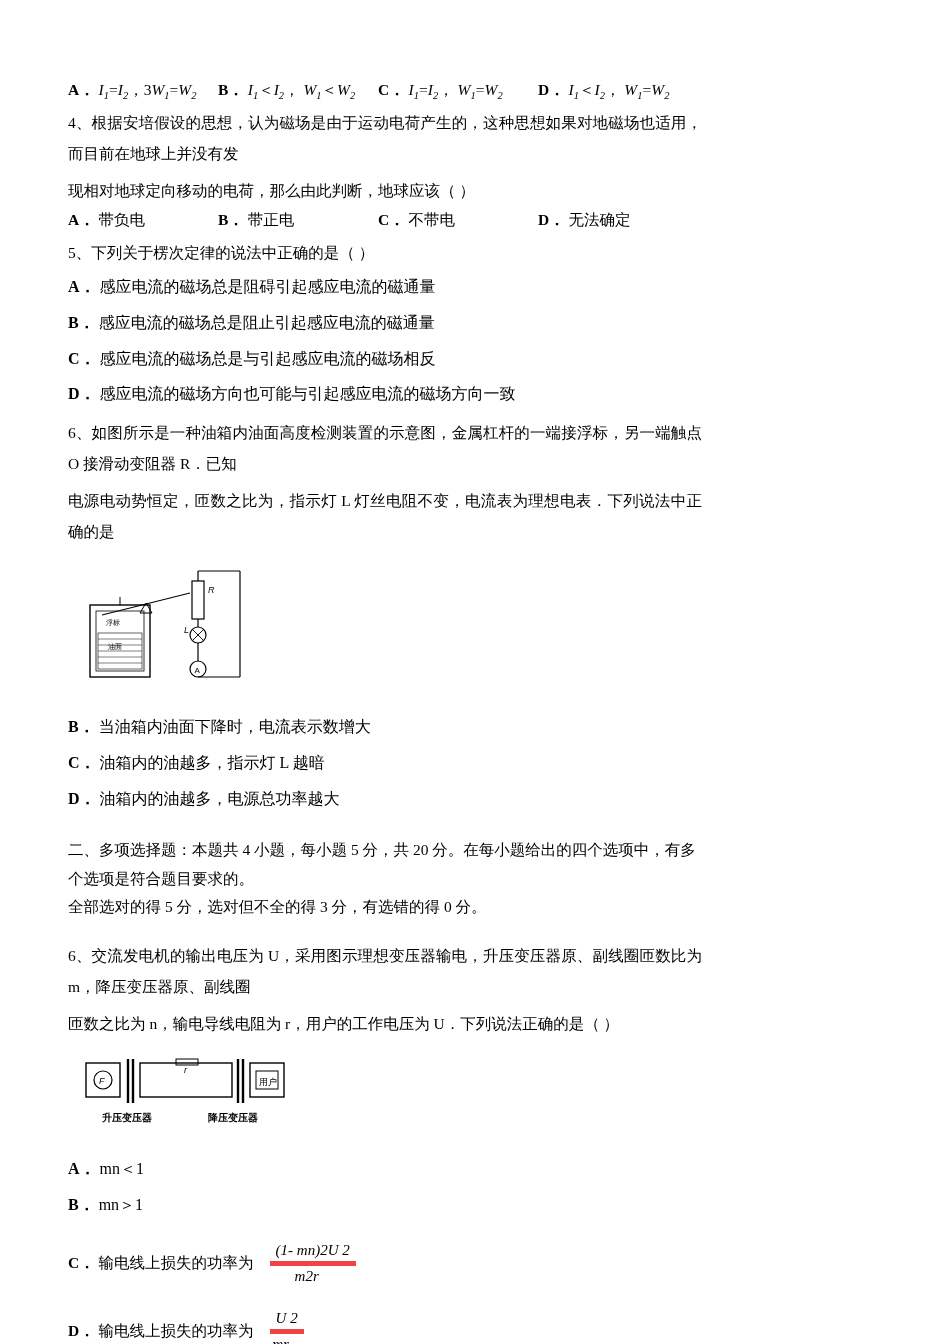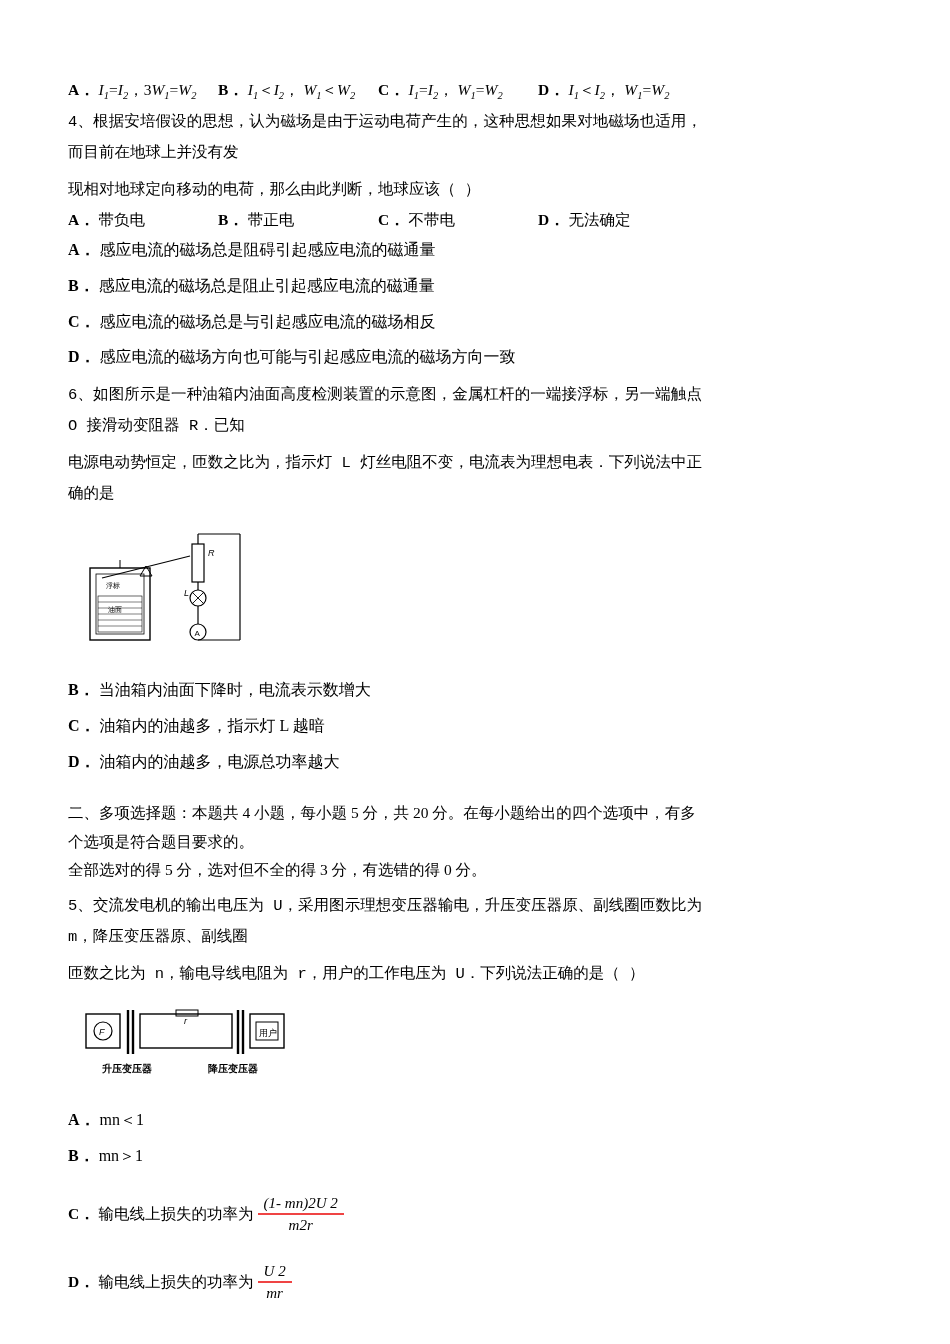--- a/index.html
+++ b/index.html
@@ -18,21 +18,20 @@
     width: 762px;
     min-height: 1344px;
     padding: 76px 60px 30px 68px;
     box-sizing: border-box;
   }
   .q-text {
     font-size: 15.5px;
     line-height: 2.0;
     margin: 6px 0 2px 0;
     text-align: justify;
-    font-family: Liberation Mono, monospace;
   }
   .opt-line {
     font-size: 16px;
     line-height: 2.05;
     margin: 3px 0;
   }
   .lbl {
     font-weight: bold;
     font-family: "Liberation Serif", serif;
   }
@@ -56,38 +55,39 @@
   .w2 { width: 160px; }
   .w3 { width: 160px; }
   .section-head {
     font-size: 15.5px;
     line-height: 1.9;
     margin-top: 19px;
   }
   .section-head2 {
     font-size: 15.5px;
     line-height: 1.7;
-    margin-bottom: 8px;
+    margin-bottom: 20px;
   }
   .fig {
     margin: 10px 0 10px 12px;
   }
   .frac {
     display: inline-block;
     vertical-align: middle;
     text-align: center;
     font-style: italic;
     line-height: 1.25;
     margin: 0 4px;
   }
   .frac .num {
     display: block;
     padding: 0 6px 1px 6px;
-    border-bottom: 2px solid #ef4444;
+    border-bottom: 5px solid #ef4444;
     font-size: 15px;
+    margin-left: 12px;
   }
   .frac .den {
     display: block;
     padding: 1px 6px 0 6px;
     font-size: 15px;
   }
   .fracrow {
     display: flex;
     align-items: center;
     font-size: 15.5px;
@@ -131,20 +131,21 @@
       <span class="lbl">B．</span>&nbsp;<span>带正电</span>
     </div>
     <div class="w3">
       <span class="lbl">C．</span>&nbsp;<span>不带电</span>
     </div>
     <div>
       <span class="lbl">D．</span>&nbsp;<span>无法确定</span>
     </div>
   </div>
 
+  <div class="q-text">5、下列关于楞次定律的说法中正确的是（    ）</div>
   <div class="opt-line">
     <span class="lbl">A．</span>&nbsp;<span>感应电流的磁场总是阻碍引起感应电流的磁通量</span>
   </div>
   <div class="opt-line">
     <span class="lbl">B．</span>&nbsp;<span>感应电流的磁场总是阻止引起感应电流的磁通量</span>
   </div>
   <div class="opt-line">
     <span class="lbl">C．</span>&nbsp;<span>感应电流的磁场总是与引起感应电流的磁场相反</span>
   </div>
   <div class="opt-line">
@@ -203,21 +204,21 @@
   <div class="opt-line">
     <span class="lbl">C．</span>&nbsp;<span>油箱内的油越多，指示灯 L 越暗</span>
   </div>
   <div class="opt-line">
     <span class="lbl">D．</span>&nbsp;<span>油箱内的油越多，电源总功率越大</span>
   </div>
 
   <div class="section-head">二、多项选择题：本题共 4 小题，每小题 5 分，共 20 分。在每小题给出的四个选项中，有多个选项是符合题目要求的。</div>
   <div class="section-head2">全部选对的得 5 分，选对但不全的得 3 分，有选错的得 0 分。</div>
 
-  <div class="q-text">5、交流发电机的输出电压为 U，采用图示理想变压器输电，升压变压器原、副线圈匝数比为 m，降压变压器原、副线圈</div>
+  <div class="q-text">6、交流发电机的输出电压为 U，采用图示理想变压器输电，升压变压器原、副线圈匝数比为 m，降压变压器原、副线圈</div>
   <div class="q-text">匝数之比为 n，输电导线电阻为 r，用户的工作电压为 U．下列说法正确的是（      ）</div>
 
   <div class="fig">
     <svg width="230" height="90" viewBox="0 0 230 90" xmlns="http://www.w3.org/2000/svg">
 
       <rect x="6" y="14" width="34" height="34" fill="none" stroke="#000" stroke-width="1.4"></rect>
       <circle cx="23" cy="31" r="9" fill="none" stroke="#000" stroke-width="1.2"></circle>
       <text x="19" y="35" font-size="9" font-style="italic">F</text>
 
       <line x1="48" y1="10" x2="48" y2="54" stroke="#000" stroke-width="2.4"></line>

